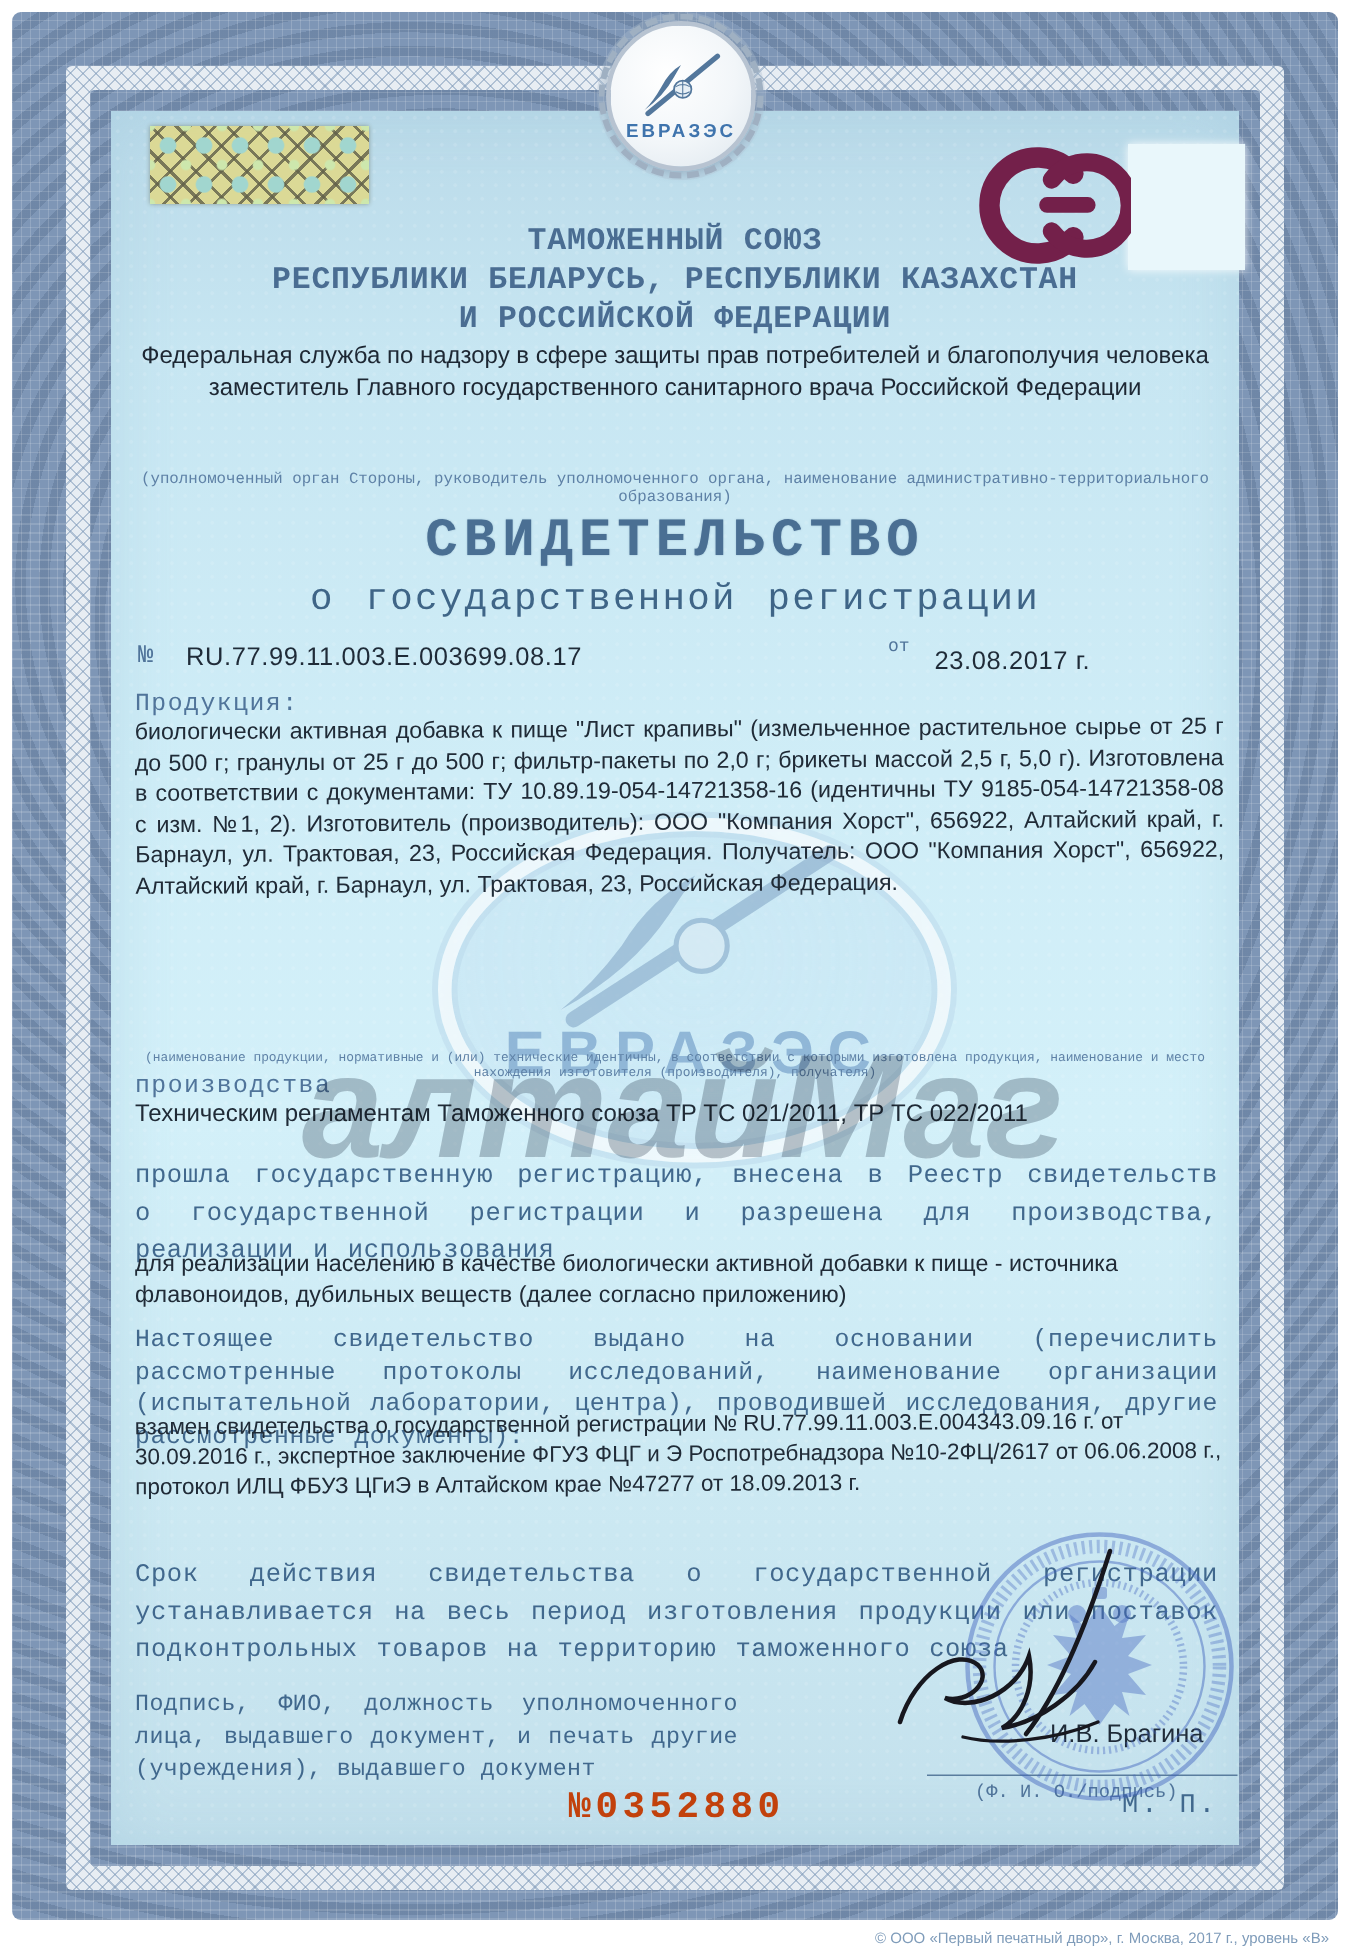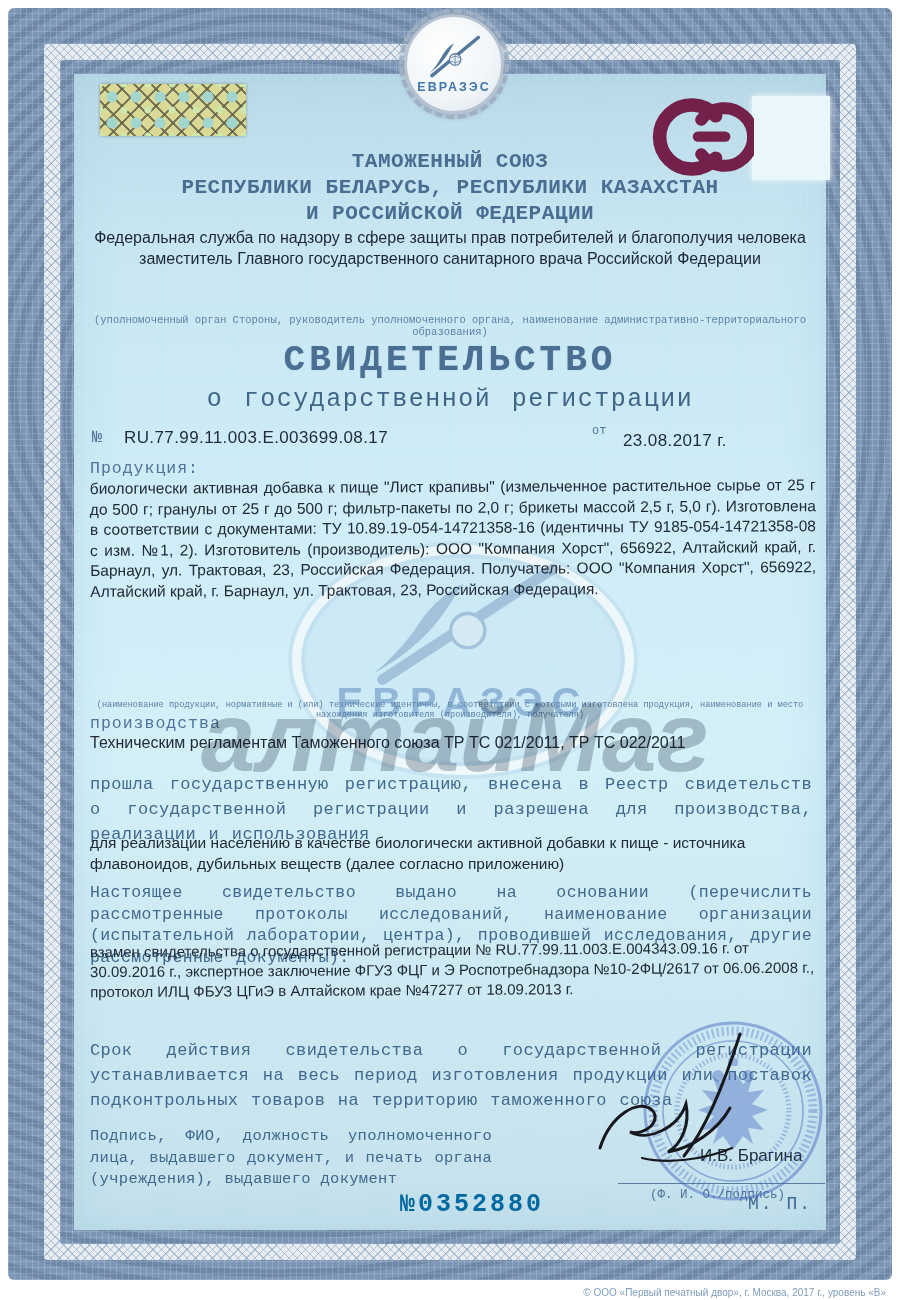--- a/index.html
+++ b/index.html
@@ -114,22 +114,22 @@
     left:230px;top:793px;width:450px;z-index:4;text-align:center;
     font-size:31px;color:rgba(128,136,146,.50);mix-blend-mode:multiply;pointer-events:none;letter-spacing:1px;
   }
 
   
   .stamp{left:640px;top:1018px;width:186px;height:186px;z-index:4;opacity:.85;}
   .signature{left:582px;top:1030px;width:210px;height:160px;z-index:5;}
   .sig-line{left:618px;top:1183px;width:207px;height:1px;background:#5a7d9e;z-index:3;}
 
   .serial{
-    left:367px;top:1190px;width:210px;text-align:center;z-index:3;
-    font-size:25px;letter-spacing:3px;color:#0369a1;font-weight:bold;
+    left:346px;top:1190px;width:210px;text-align:center;z-index:3;
+    font-size:25px;letter-spacing:3px;color:#c2410c;font-weight:bold;
   }
   .footer-note{right:14px;bottom:2px;font-size:10px;color:#7f9cba;z-index:7;}
 </style>
 </head>
 <body>
 
 <div class="cert">
 
   <div class="band band-dark band-outer"></div>
   <div class="band band-mesh"></div>
@@ -211,21 +211,21 @@
       <rect x="88" y="40" width="10" height="8" rx="2"></rect>
     </g>
   </svg>
 
   <svg class="abs signature" viewBox="0 0 210 160">
     <path d="M158 4 C146 42 126 96 102 126" fill="none" stroke="#17171e" stroke-width="3" stroke-linecap="round"></path>
     <path d="M18 118 C28 86 56 68 70 80 C80 90 64 106 48 102 C66 112 96 98 104 74 C108 94 100 114 86 122 C110 118 136 100 148 78" fill="none" stroke="#17171e" stroke-width="3" fill-opacity="0" stroke-linecap="round"></path>
     <path d="M60 128 C84 134 122 130 150 118" fill="none" stroke="#17171e" stroke-width="2.2" stroke-linecap="round"></path>
   </svg>
 
-  <div class="abs serif just" style="left:90px;top:1126px;width:402px;font-size:15.5px;line-height:21.5px;color:#41688d;letter-spacing:.3px">Подпись, ФИО, должность уполномоченного лица, выдавшего документ, и печать органа (учреждения), выдавшего документ</div>
+  <div class="abs serif just" style="left:90px;top:1126px;width:402px;font-size:15.5px;line-height:21.5px;color:#41688d;letter-spacing:.3px">Подпись, ФИО, должность уполномоченного лица, выдавшего документ, и печать другие (учреждения), выдавшего документ</div>
   <div class="abs" style="left:700px;top:1146px;font-size:17px;color:#1f2b38">И.В. Брагина</div>
   <div class="abs sig-line"></div>
   <div class="abs serif" style="left:650px;top:1188px;font-size:12.5px;color:#50749a">(Ф. И. О./подпись)</div>
 
   <div class="abs serif serial">№0352880</div>
   <div class="abs serif" style="left:748px;top:1194px;font-size:18px;color:#41688d;letter-spacing:2px">М. П.</div>
 
   <div class="abs footer-note">© ООО «Первый печатный двор», г. Москва, 2017 г., уровень «В»</div>
 
 </div>

